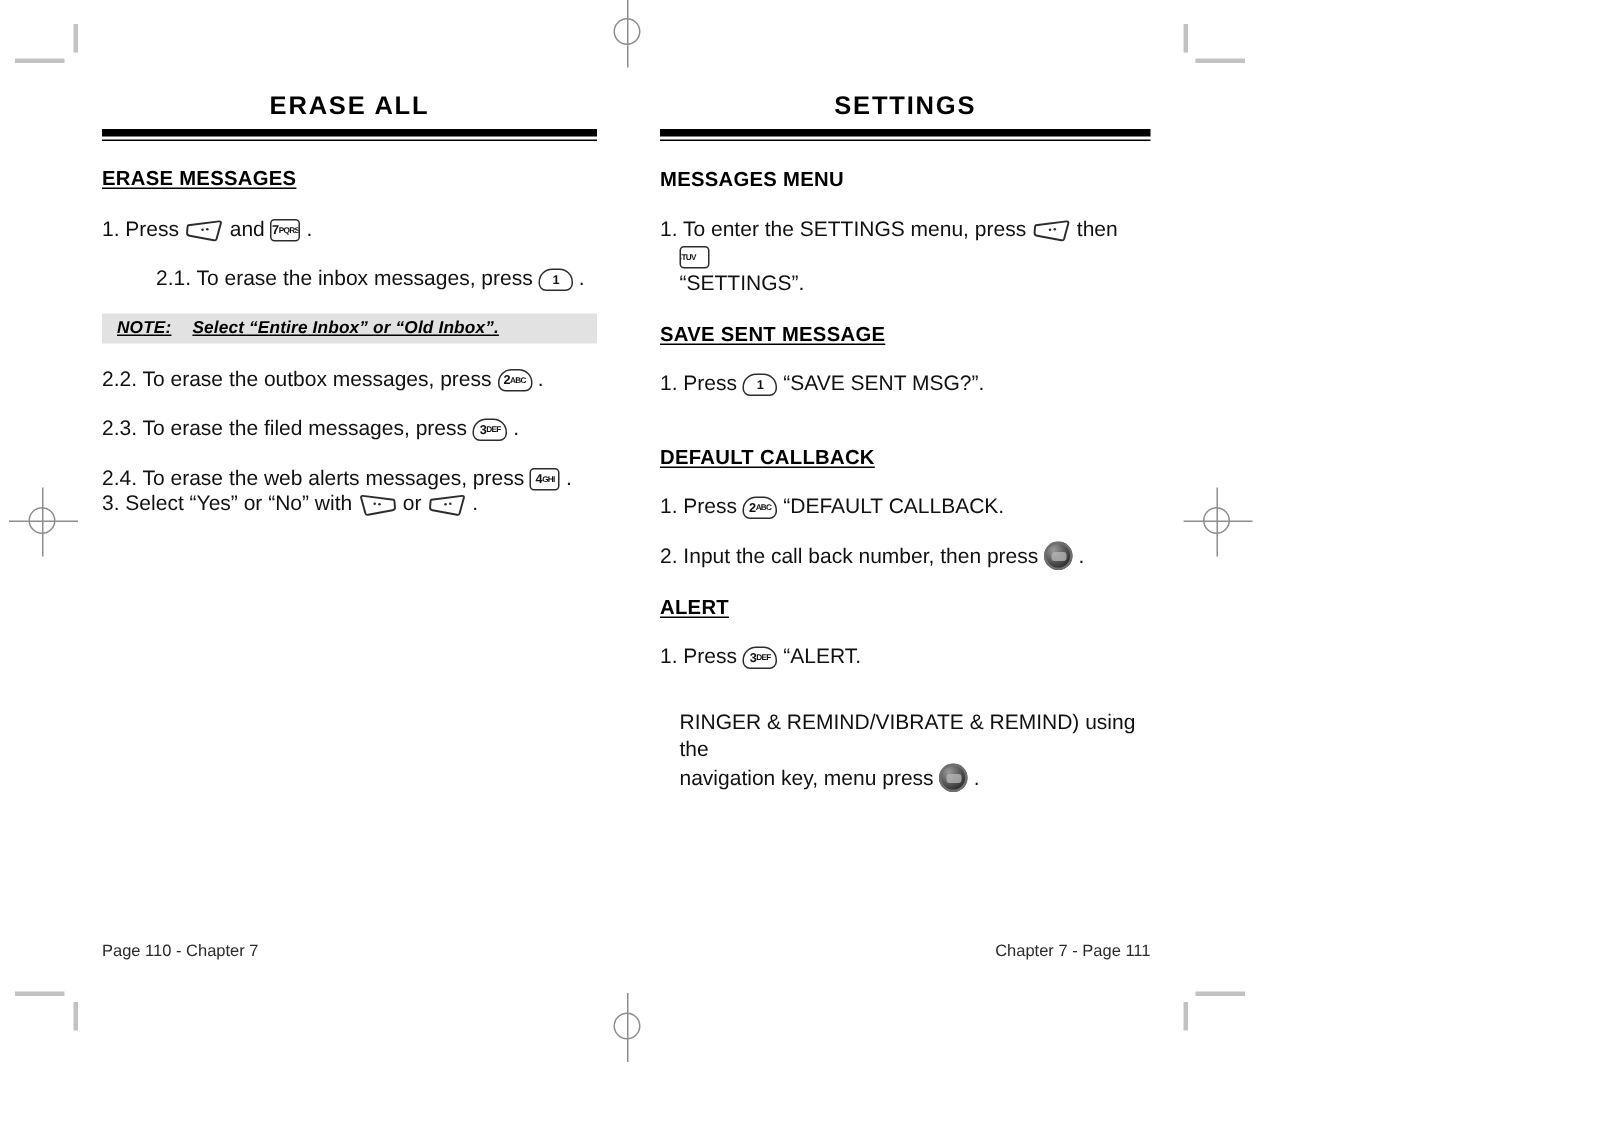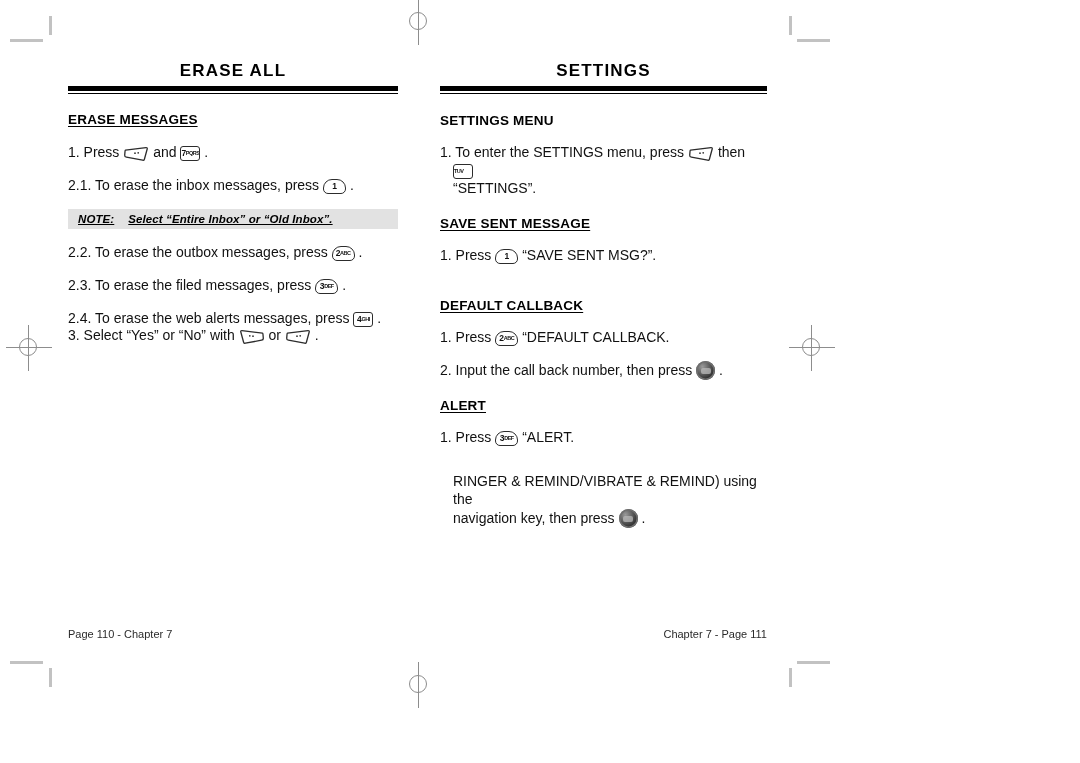--- a/index.html
+++ b/index.html
@@ -258,21 +258,21 @@
       </svg>
     </span>
     <span>and</span>
     <span class="key key-sq">
       <span class="num">7</span><span class="sub">PQRS</span>
     </span>
     <span>.</span>
   </div>
 
   
-  <div class="step" style="margin-top:15px;">
+  <div class="step" style="margin-top:15px;margin-left:36px;">
     <span>2.1.</span>
     <span>To erase the inbox messages, press</span>
     <span class="key key-oval">
       <span class="num">1</span><span class="sub"></span>
     </span>
     <span>.</span>
   </div>
 
   
   <div class="note-bar" style="margin-top:14px; width:320px;text-decoration:underline;">
@@ -335,21 +335,21 @@
 
 <div class="page page-right">
 
   <h1 class="page-title">SETTINGS</h1>
   <div class="rule-thick"></div>
   <div class="rule-gap"></div>
   <div class="rule-thin"></div>
 
   
   <div style="height:17px;"></div>
-  <div class="section-head">SETTINGS MENU</div>
+  <div class="section-head">MESSAGES MENU</div>
 
   <div class="step" style="margin-top:15px;">
     <span class="step-body">
       <span>1.</span>
       <span>To enter the SETTINGS menu, press</span>
       <span class="key key-soft">
         <svg viewBox="0 0 26 16" width="26" height="16" aria-hidden="true">
           <path d="M2.5 4.2 L23 1.6 Q24.6 1.5 24.2 3 L21.4 13.2 Q21 14.5 19.6 14.2 L3.4 11.2 Q1.6 10.9 1.7 9.2 L2 5.6 Q2.1 4.3 2.5 4.2 Z" fill="#ffffff" stroke="#2c2c2c" stroke-width="1.3"></path>
           <circle cx="12" cy="7.2" r="0.85" fill="#2c2c2c"></circle>
           <circle cx="15.2" cy="6.8" r="0.85" fill="#2c2c2c"></circle>
@@ -408,21 +408,21 @@
     <span>Press</span>
     <span class="key key-oval">
       <span class="num">3</span><span class="sub">DEF</span>
     </span>
     <span>“ALERT.</span>
   </div>
 
   <div class="step" style="margin-top:26px;">
     <span class="indent">RINGER &amp; REMIND/VIBRATE &amp; REMIND) using the</span>
     <span class="indent">
-      <span>navigation key, then press</span>
+      <span>navigation key, menu press</span>
       <span class="key key-ok"></span>
       <span>.</span>
     </span>
   </div>
 
 </div>
 
 <div class="footer footer-left">Page 110 - Chapter 7</div>
 <div class="footer footer-right">Chapter 7 - Page 111</div>
 

